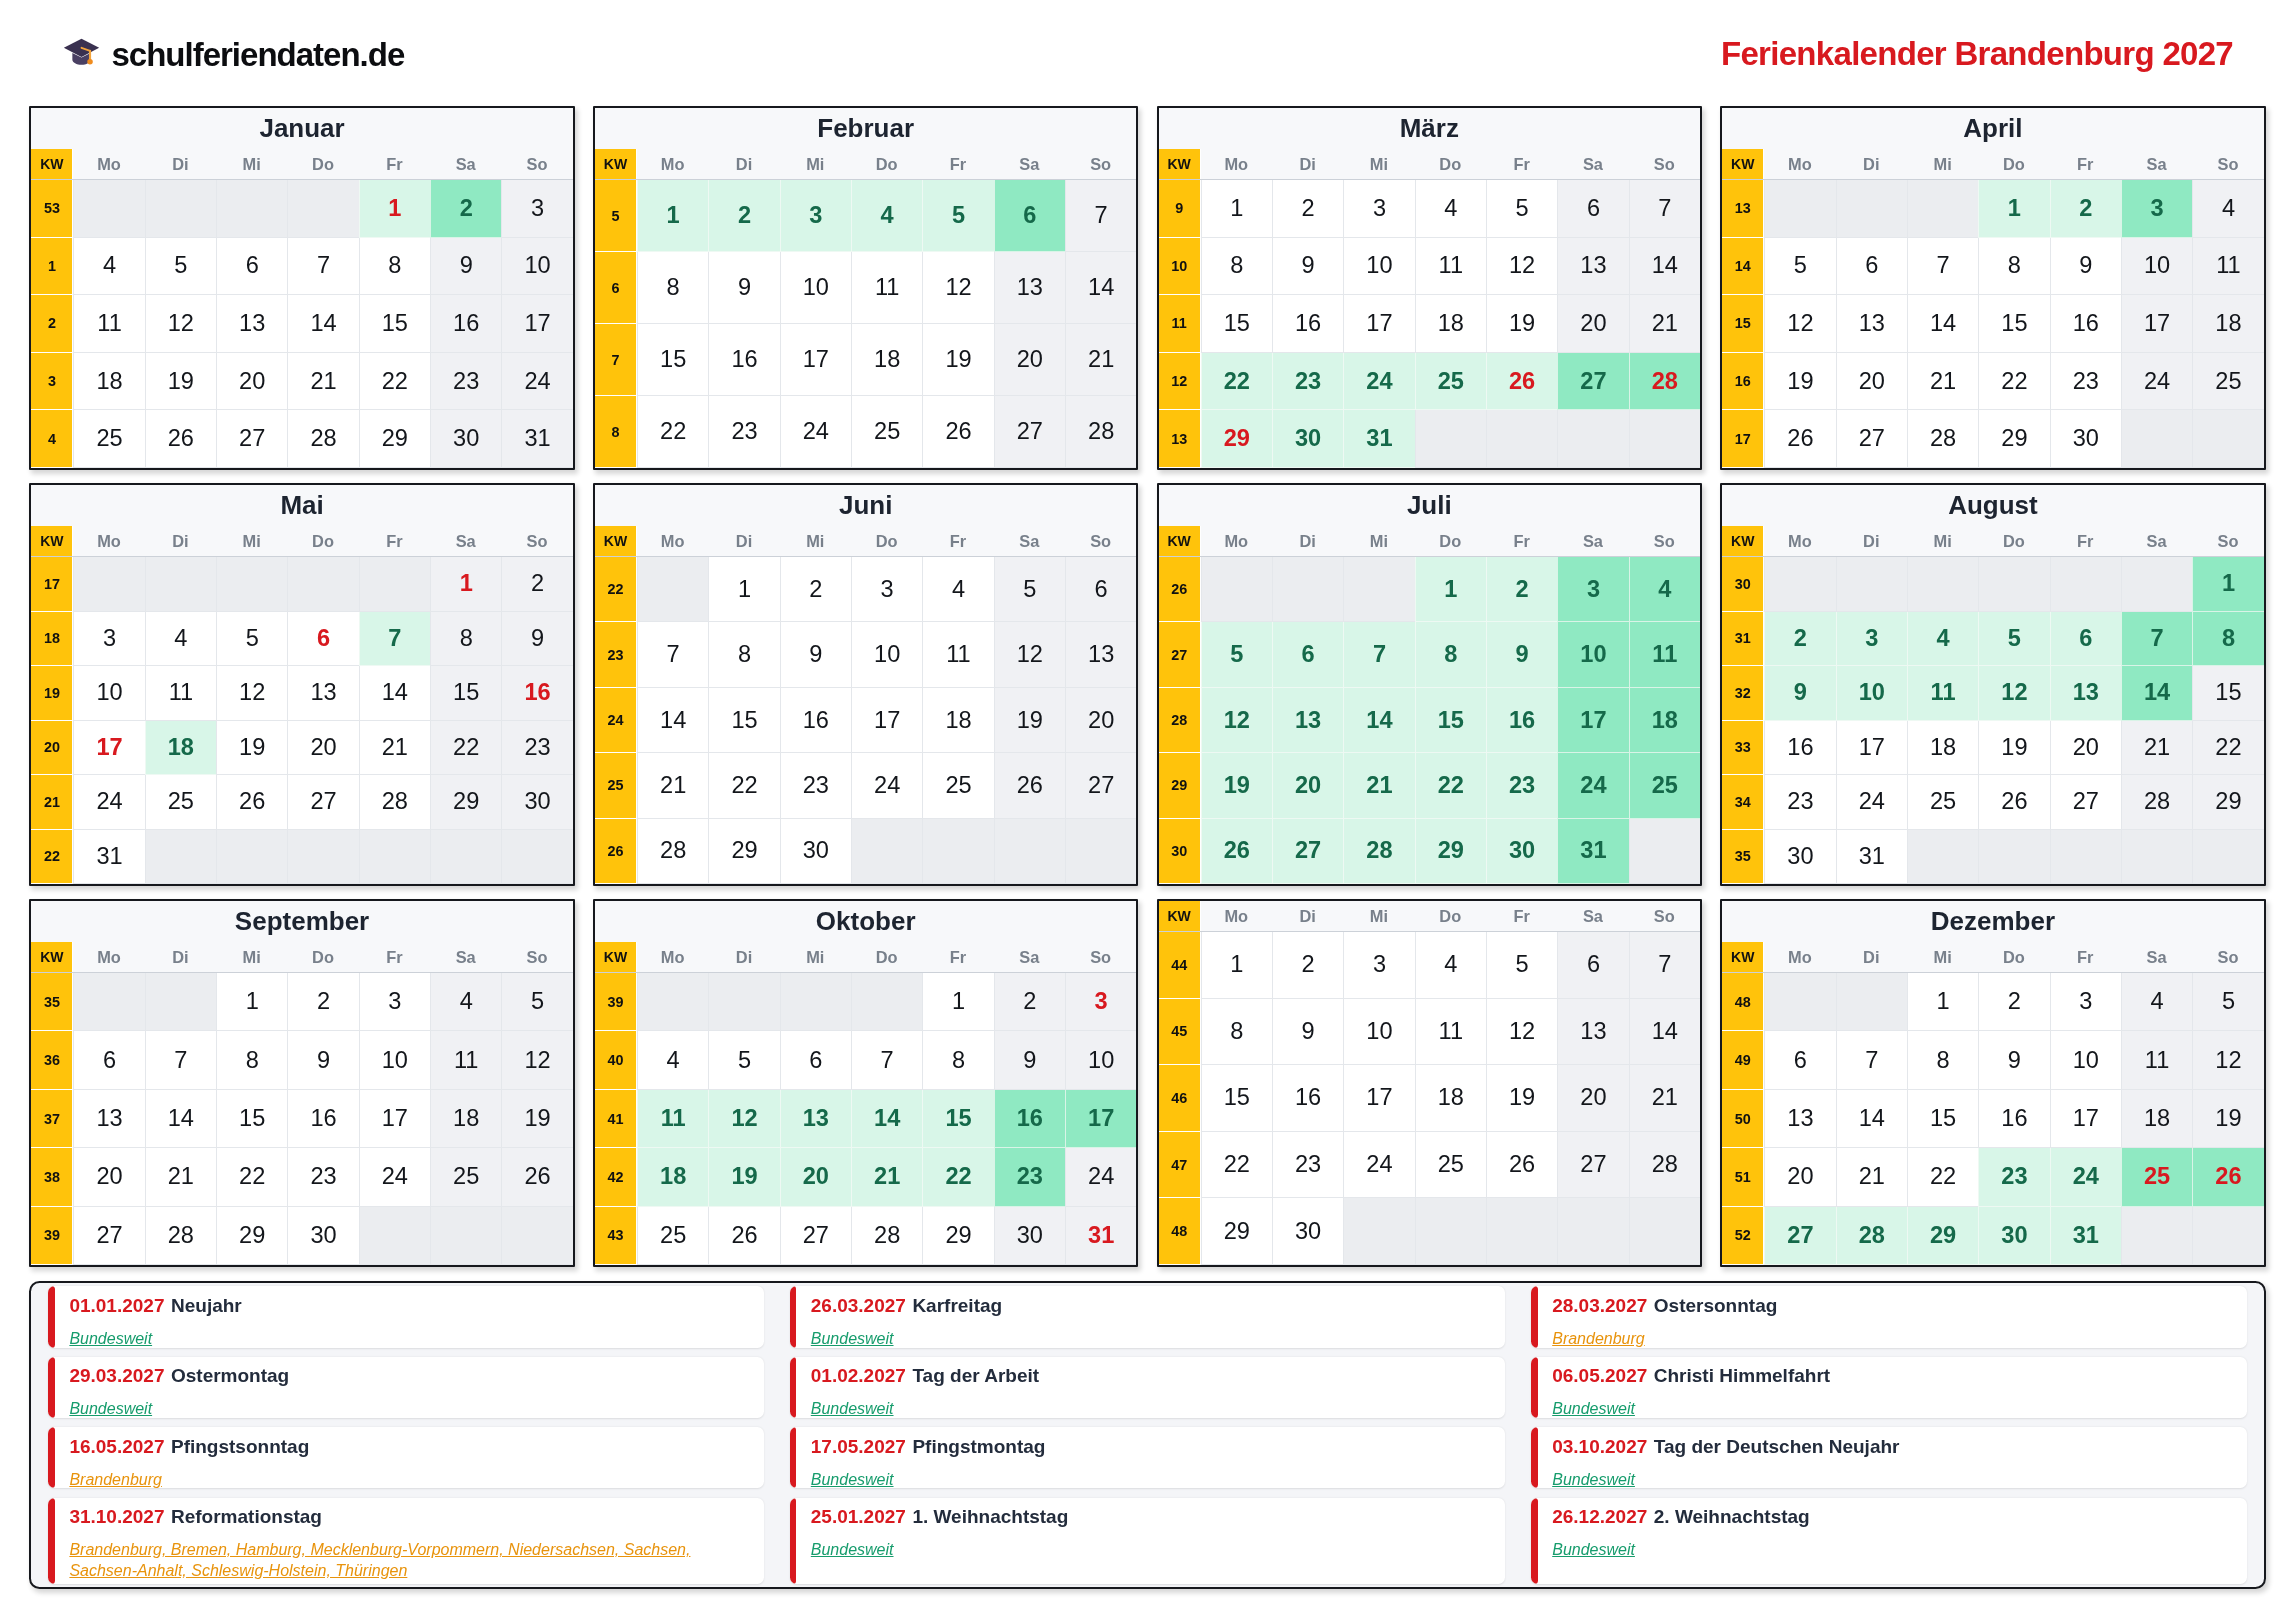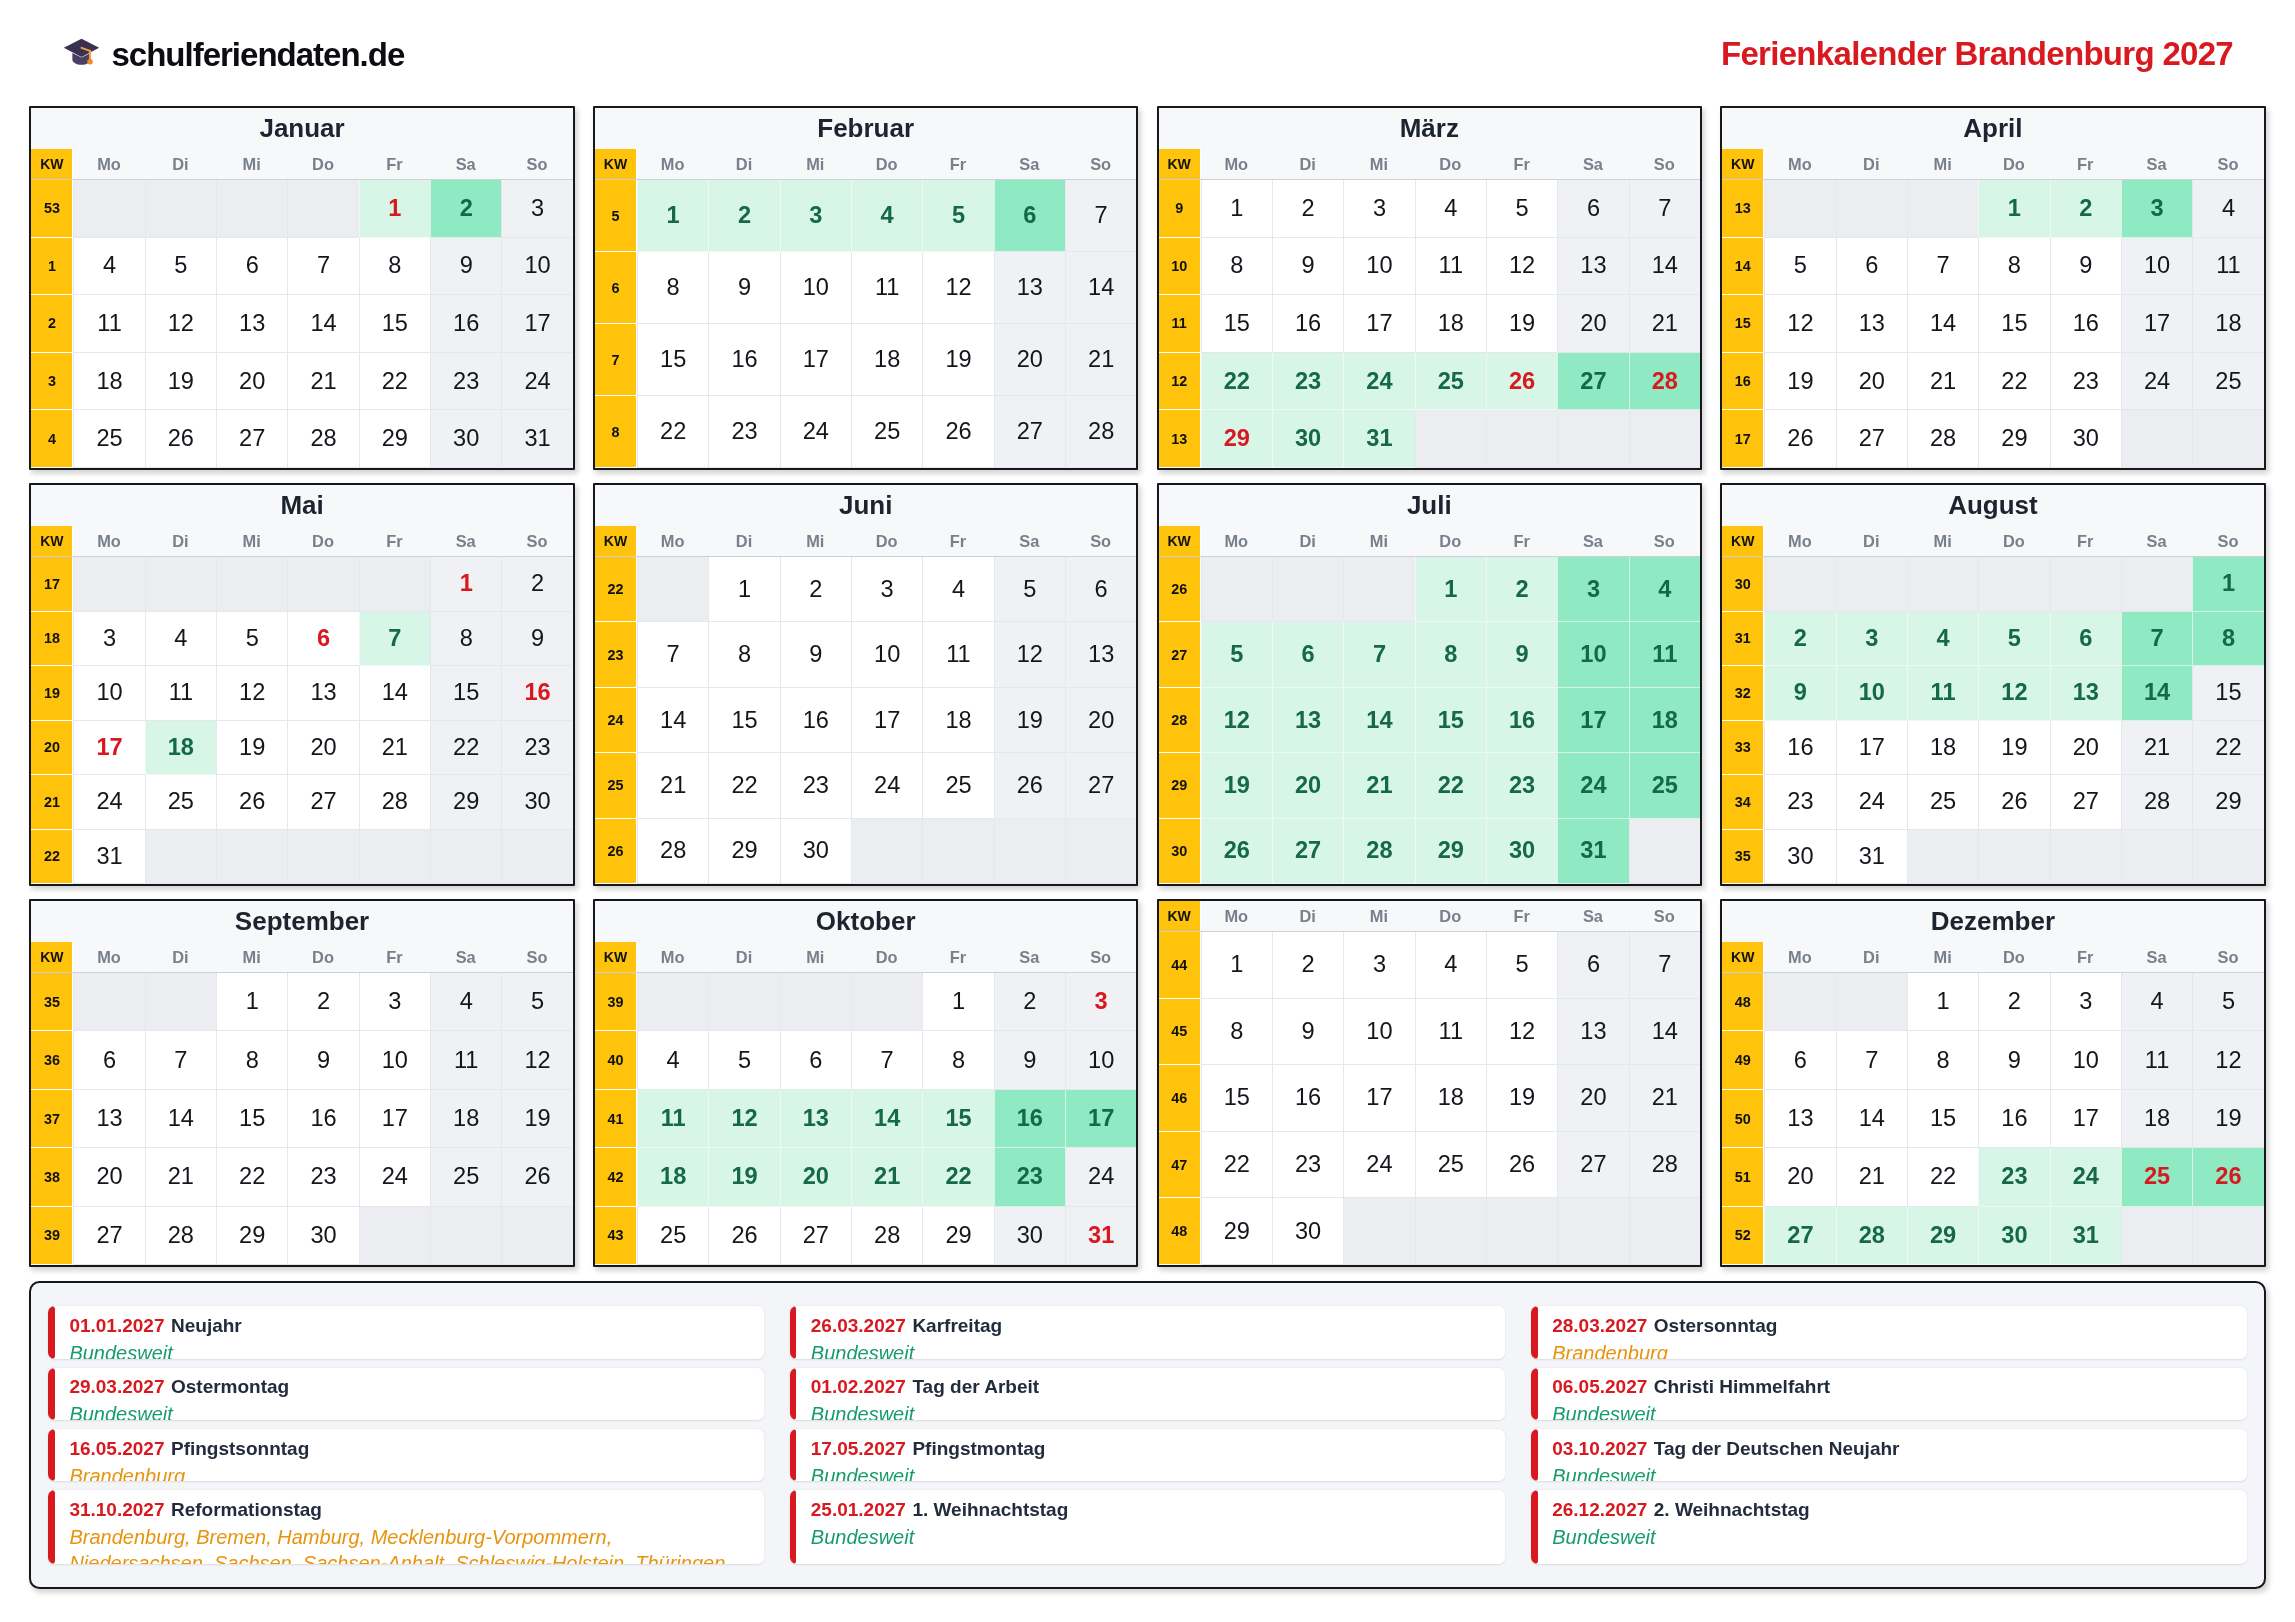--- a/index.html
+++ b/index.html
@@ -56,29 +56,29 @@
   .day.bg-fl{background:var(--mint-l);border-color:#eef9f3;}
   .day.bg-fd{background:var(--mint-d);border-color:#d9f4e7;}
   .day.tx-fer{color:var(--green-tx);font-weight:700;}
   .day.tx-hol{color:var(--red);font-weight:700;}
 
   
   .legend{margin:14.4px 29.4px 0 29.4px;height:308px;background:#f4f5f8;
     border:2px solid #16181d;border-radius:10.5px;
     box-shadow:2.6px 3.3px 5.2px rgba(0,0,0,.16);}
   .legend-grid{height:100%;display:grid;grid-template-columns:repeat(3,1fr);
-    grid-template-rows:1fr 1fr 1fr 1.42fr;gap:9.2px 26px;padding:23px 17px;}
+    grid-template-rows:1fr 1fr 1fr 1.42fr;gap:9.2px 26px;padding:3px 17px;}
   .holiday-card{position:relative;background:#fff;border-radius:6.5px;
     padding:8.5px 15.7px 5.2px 21px;box-shadow:0 0.7px 2px rgba(0,0,0,.10);overflow:hidden;}
   .accent{position:absolute;left:0;top:0;bottom:0;width:6.5px;
     background:var(--red);border-radius:7.9px;}
   .h-line{white-space:nowrap;}
   .h-date{color:var(--red);font-weight:700;font-size:19px;}
   .h-name{color:#232c3c;font-weight:700;font-size:19px;margin-left:6.5px;}
-  .h-regions{font-style:italic;font-size:20px;margin-top:3px;line-height:1.32;}
+  .h-regions{font-style:italic;font-size:16px;margin-top:11px;line-height:1.32;text-decoration:underline;}
   .h-regions.national{color:var(--nat-green);}
   .h-regions.regional{color:var(--reg-orange);}
 </style>
 </head>
 <body>
 
 <header class="page-header">
   <div class="logo">
     <span style="display:inline-flex;">
       <svg viewBox="0 0 64 64" aria-hidden="true">

